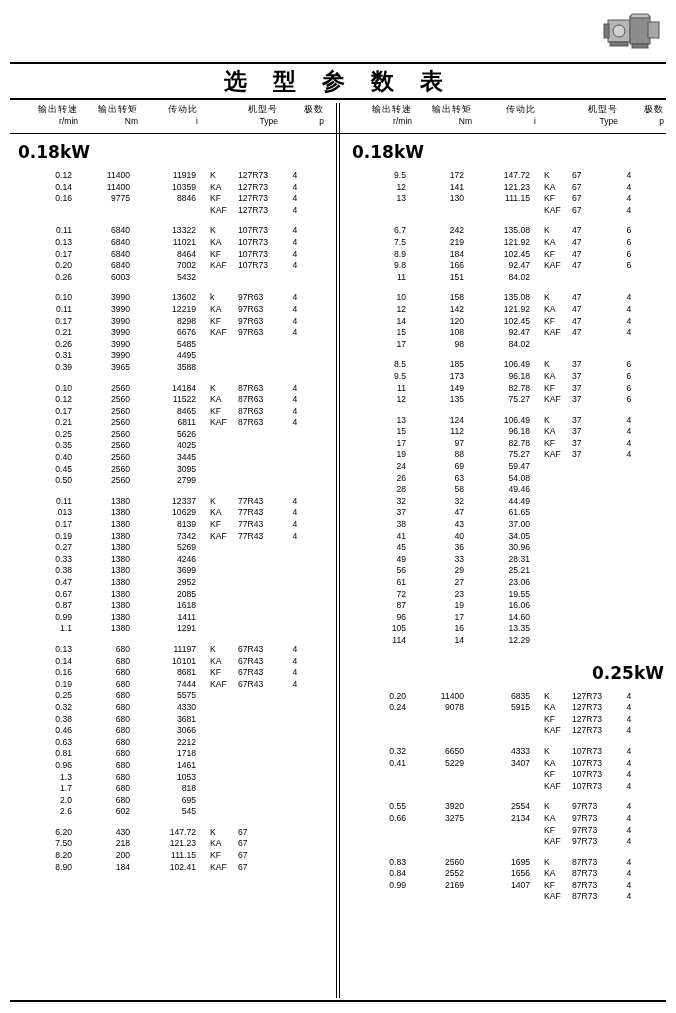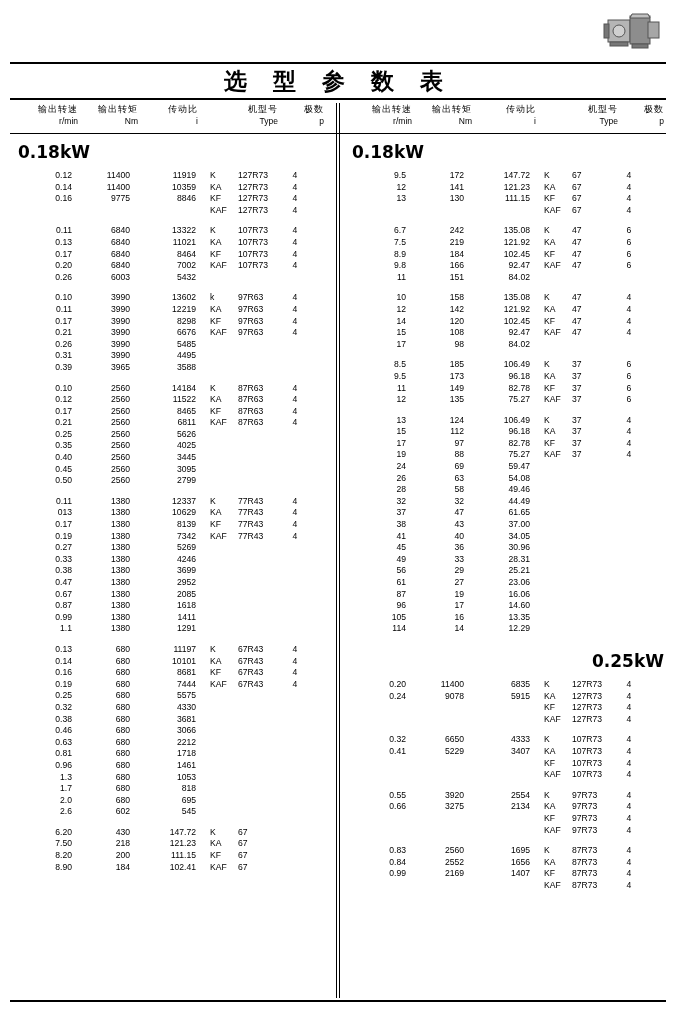--- a/index.html
+++ b/index.html
@@ -234,20 +234,21 @@
         <div class="row"><div class="c-speed">26</div><div class="c-torque">63</div><div class="c-ratio">54.08</div><div class="c-type"><span class="c-pref"></span><span></span></div><div class="c-p"></div></div>
         <div class="row"><div class="c-speed">28</div><div class="c-torque">58</div><div class="c-ratio">49.46</div><div class="c-type"><span class="c-pref"></span><span></span></div><div class="c-p"></div></div>
         <div class="row"><div class="c-speed">32</div><div class="c-torque">32</div><div class="c-ratio">44.49</div><div class="c-type"><span class="c-pref"></span><span></span></div><div class="c-p"></div></div>
         <div class="row"><div class="c-speed">37</div><div class="c-torque">47</div><div class="c-ratio">61.65</div><div class="c-type"><span class="c-pref"></span><span></span></div><div class="c-p"></div></div>
         <div class="row"><div class="c-speed">38</div><div class="c-torque">43</div><div class="c-ratio">37.00</div><div class="c-type"><span class="c-pref"></span><span></span></div><div class="c-p"></div></div>
         <div class="row"><div class="c-speed">41</div><div class="c-torque">40</div><div class="c-ratio">34.05</div><div class="c-type"><span class="c-pref"></span><span></span></div><div class="c-p"></div></div>
         <div class="row"><div class="c-speed">45</div><div class="c-torque">36</div><div class="c-ratio">30.96</div><div class="c-type"><span class="c-pref"></span><span></span></div><div class="c-p"></div></div>
         <div class="row"><div class="c-speed">49</div><div class="c-torque">33</div><div class="c-ratio">28.31</div><div class="c-type"><span class="c-pref"></span><span></span></div><div class="c-p"></div></div>
         <div class="row"><div class="c-speed">56</div><div class="c-torque">29</div><div class="c-ratio">25.21</div><div class="c-type"><span class="c-pref"></span><span></span></div><div class="c-p"></div></div>
         <div class="row"><div class="c-speed">61</div><div class="c-torque">27</div><div class="c-ratio">23.06</div><div class="c-type"><span class="c-pref"></span><span></span></div><div class="c-p"></div></div>
+        <div class="row"><div class="c-speed">72</div><div class="c-torque">23</div><div class="c-ratio">19.55</div><div class="c-type"><span class="c-pref"></span><span></span></div><div class="c-p"></div></div>
         <div class="row"><div class="c-speed">87</div><div class="c-torque">19</div><div class="c-ratio">16.06</div><div class="c-type"><span class="c-pref"></span><span></span></div><div class="c-p"></div></div>
         <div class="row"><div class="c-speed">96</div><div class="c-torque">17</div><div class="c-ratio">14.60</div><div class="c-type"><span class="c-pref"></span><span></span></div><div class="c-p"></div></div>
         <div class="row"><div class="c-speed">105</div><div class="c-torque">16</div><div class="c-ratio">13.35</div><div class="c-type"><span class="c-pref"></span><span></span></div><div class="c-p"></div></div>
         <div class="row"><div class="c-speed">114</div><div class="c-torque">14</div><div class="c-ratio">12.29</div><div class="c-type"><span class="c-pref"></span><span></span></div><div class="c-p"></div></div>
       </div>
       <div class="kwhead" style="margin: 16px 0px 8px; text-align: right;">0.25kW</div>
       <div class="group tbl">
         <div class="row"><div class="c-speed">0.20</div><div class="c-torque">11400</div><div class="c-ratio">6835</div><div class="c-type"><span class="c-pref">K</span><span>127R73</span></div><div class="c-p">4</div></div>
         <div class="row"><div class="c-speed">0.24</div><div class="c-torque">9078</div><div class="c-ratio">5915</div><div class="c-type"><span class="c-pref">KA</span><span>127R73</span></div><div class="c-p">4</div></div>
         <div class="row"><div class="c-speed"></div><div class="c-torque"></div><div class="c-ratio"></div><div class="c-type"><span class="c-pref">KF</span><span>127R73</span></div><div class="c-p">4</div></div>

